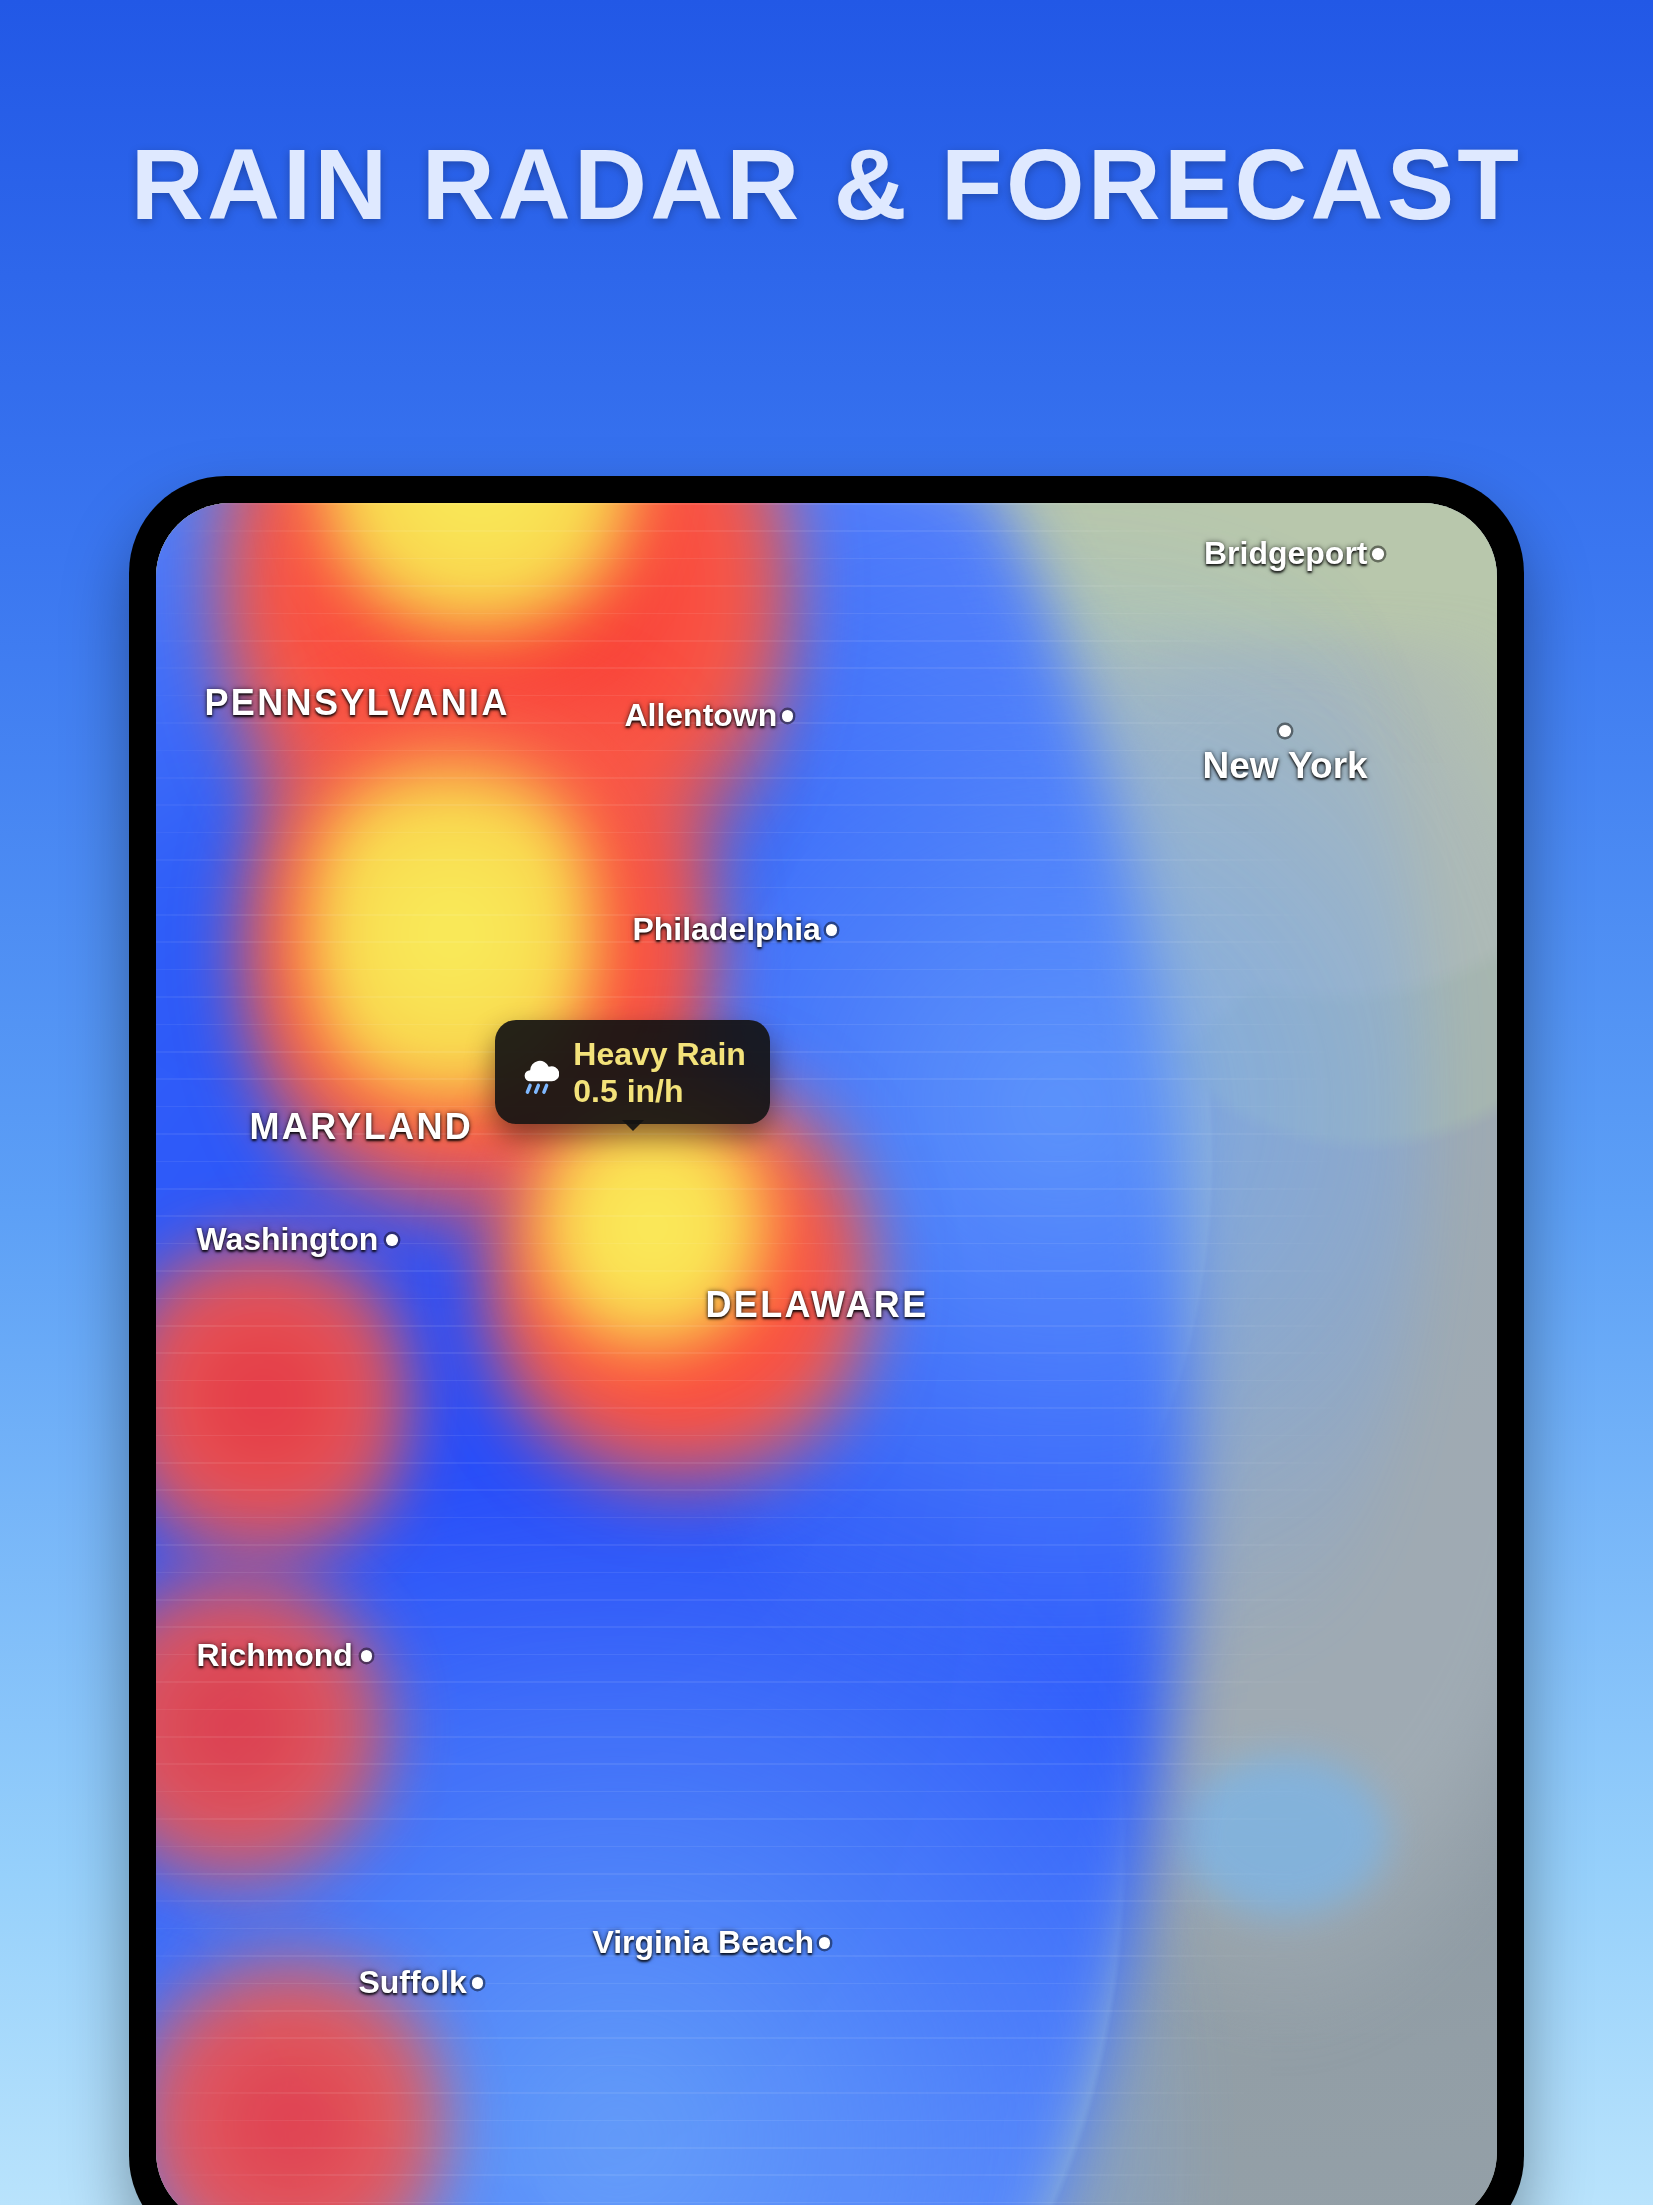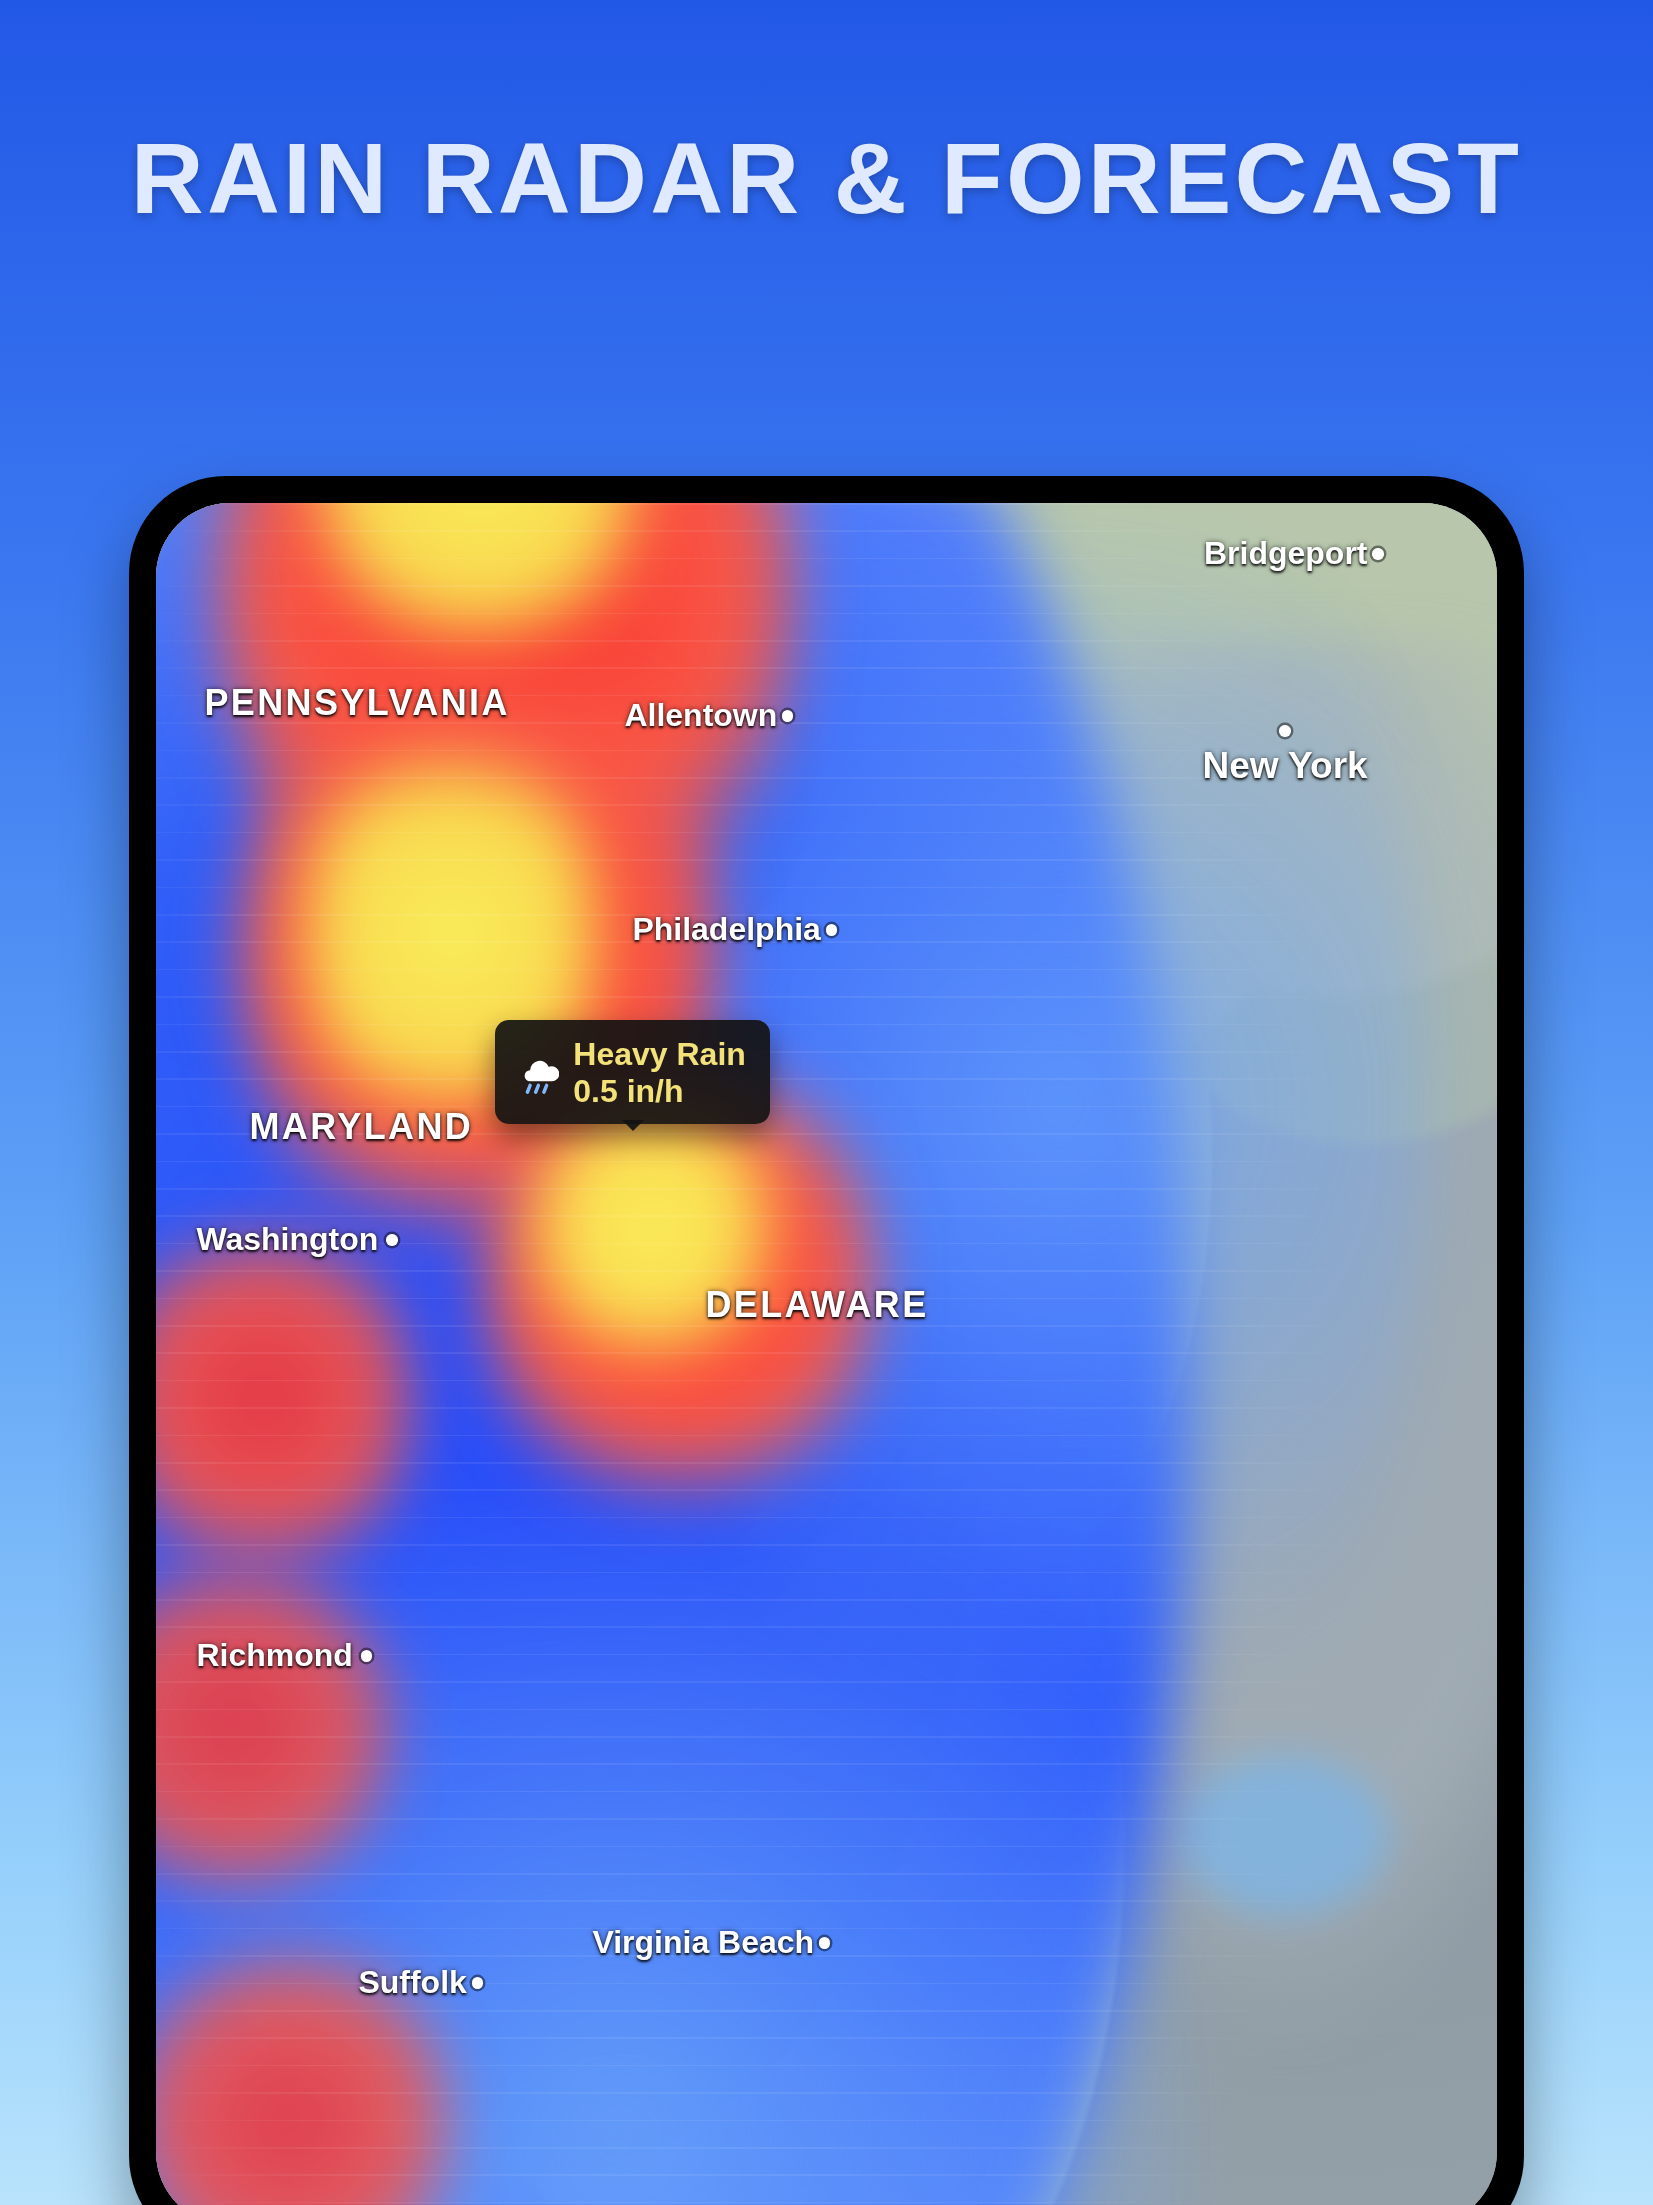--- a/index.html
+++ b/index.html
@@ -37,21 +37,21 @@
     font-size: 121px;
     letter-spacing: 1.6px;
     text-shadow: 0 4.8px 14.5px rgba(0,0,0,.35);
     white-space: nowrap;
   }
   .title-sub {
     color: #dfe9ff;
     font-weight: 700;
     font-size: 101px;
     letter-spacing: 3.2px;
-    margin-top: 17px;
+    margin-top: 23px;
     text-shadow: 0 3.2px 9.7px rgba(0,0,0,.25);
     white-space: nowrap;
   }
   
   .device {
     position: absolute;
     left: 129px;
     right: 129px;
     top: 476px;
     bottom: -48px;           
@@ -140,21 +140,21 @@
     background:#fff; box-shadow:0 0 0 2.4px rgba(0,0,0,.45);
     flex:0 0 auto;
   }
   .dot-below { flex-direction:row; gap:4.8px; }
   .dot-below .dot{ order:2; }
   
   .tooltip {
     position:absolute;
     background: rgba(18,18,18,.92);
     color:#fff;
-    border-radius:14px;
+    border-radius:21px;
     padding:16px 24px 14.5px 19.4px;
     display:flex; align-items:center; gap:14.5px;
     box-shadow: 0 13px 29px rgba(0,0,0,.45);
   }
   .tooltip::after{
     content:""; position:absolute; left:50%; bottom:-18px; transform:translateX(-50%);
     border:11.3px solid transparent; border-top-color: rgba(18,18,18,.92);
   }
   .tip-icon{ width:44px; height:44px; display:flex; align-items:center; justify-content:center; }
   .tip-text{ line-height:1.15; }

